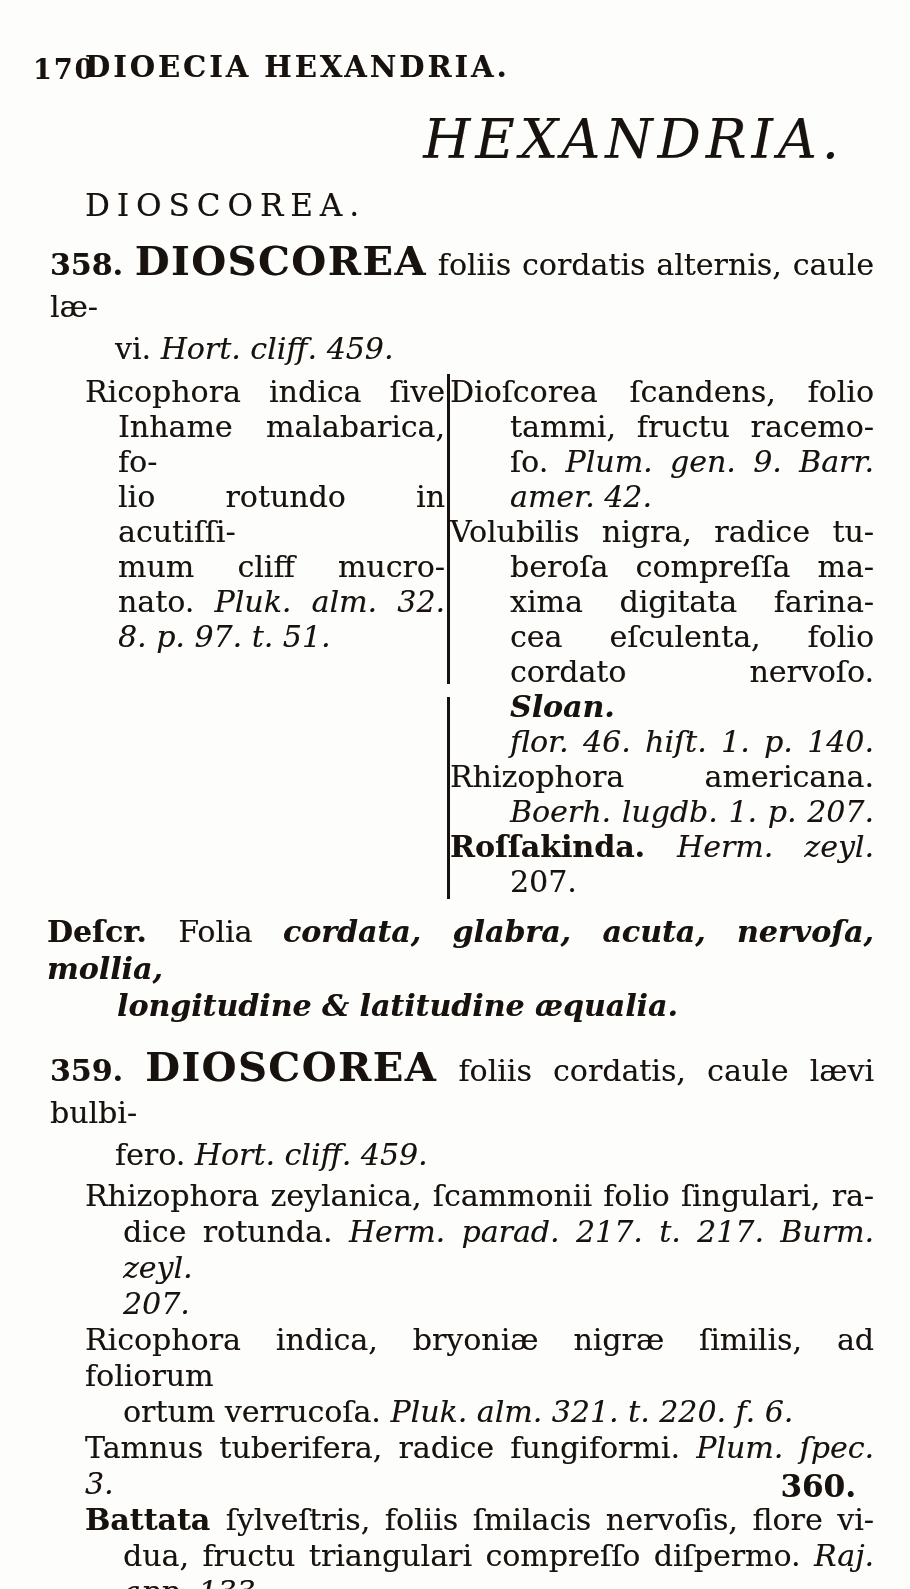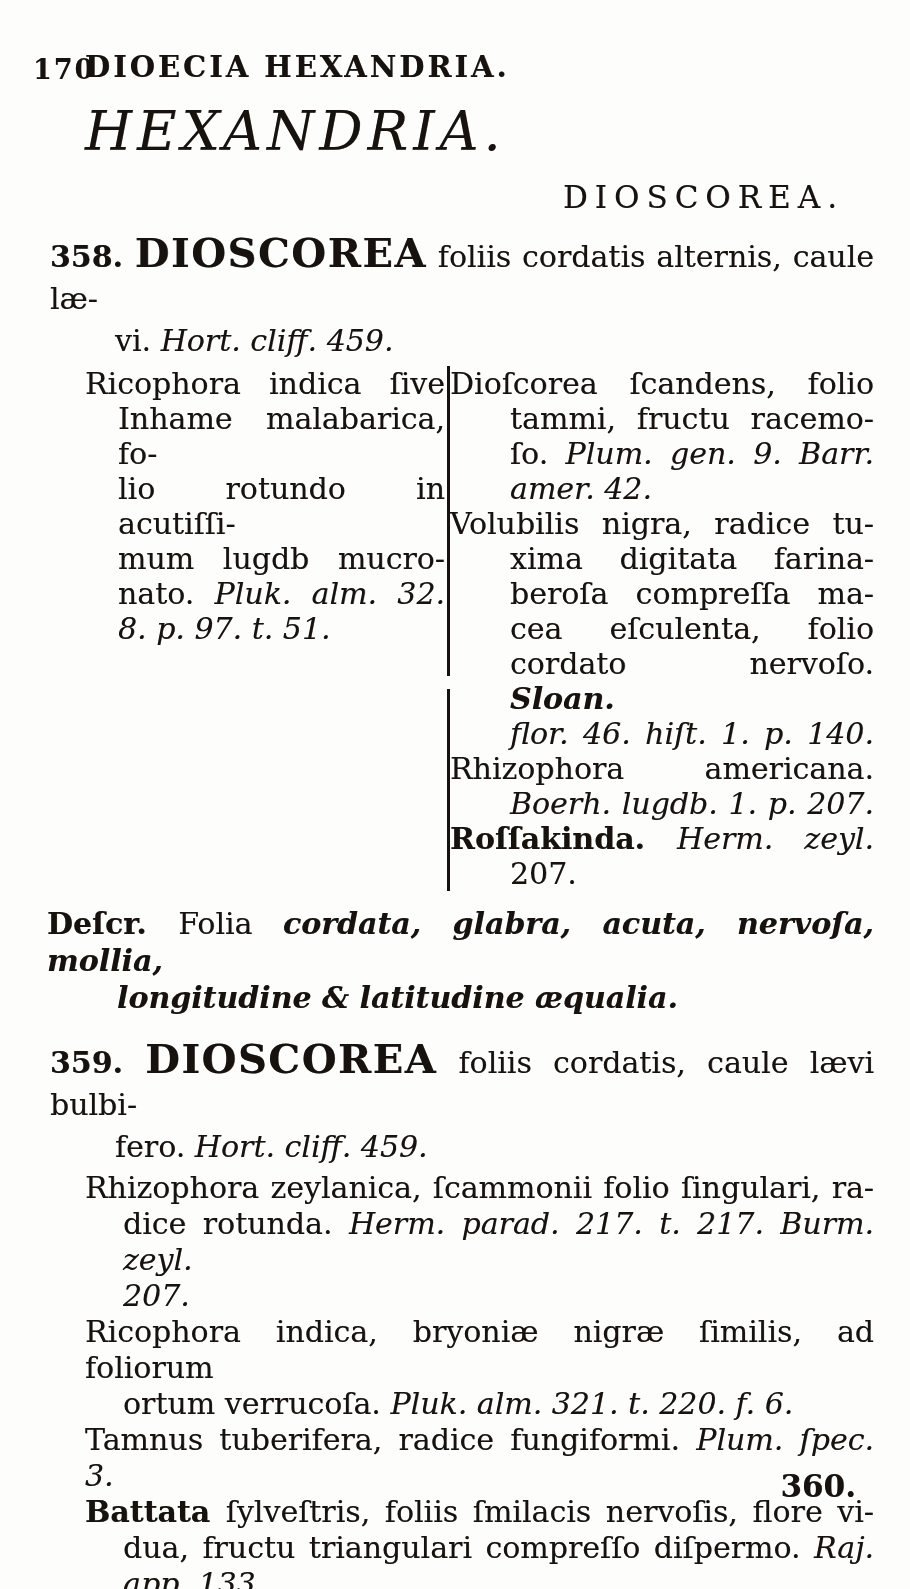--- a/index.html
+++ b/index.html
@@ -29,32 +29,32 @@
   }
   .page-number {
     position: absolute;
     left: -52px;
     top: 3px;
     font-size: 27px;
     letter-spacing: 2px;
   }
 
   .section-title {
-    margin-top: 16px;
-    text-align: left;
+    margin-top: 24px;
+    text-align: right;
     font-style: italic;
     font-size: 54px;
     line-height: 64px;
     letter-spacing: 5px;
     padding-right: 30px;
   }
 
   .genus-heading {
     margin-top: 14px;
-    text-align: right;
+    text-align: left;
     font-size: 31px;
     line-height: 38px;
     letter-spacing: 7px;
     padding-right: 30px;
   }
 
   
   .line { white-space: normal; }
   .line.just { text-align: justify; text-align-last: justify; }
 
@@ -136,33 +136,33 @@
     <div class="entry-heading">
         <div class="line just"><span class="seg-n">358. </span><span class="seg-g">DIOSCOREA</span><span class="seg-r"> foliis cordatis alternis, caule læ-</span></div>
         <div class="line ind"><span class="seg-r">vi.  </span><span class="seg-i">Hort. cliff. 459.</span></div>
       </div>
 
     <div class="columns">
       <div class="col col-left">
           <div class="line just"><span class="seg-r">Ricophora indica ſive</span></div>
           <div class="line ind just"><span class="seg-r">Inhame malabarica, fo-</span></div>
           <div class="line ind just"><span class="seg-r">lio rotundo in acutiſſi-</span></div>
-          <div class="line ind just"><span class="seg-r">mum lugdb mucro-</span></div>
+          <div class="line ind just"><span class="seg-r">mum cliff mucro-</span></div>
           <div class="line ind just"><span class="seg-r">nato. </span><span class="seg-i">Pluk. alm. 32.</span></div>
           <div class="line ind"><span class="seg-i">8. p. 97. t. 51.</span></div>
         </div>
       <div class="divider"></div>
       <div class="col col-right">
           <div class="line just"><span class="seg-r">Dioſcorea ſcandens, folio</span></div>
           <div class="line ind just"><span class="seg-r">tammi, fructu racemo-</span></div>
           <div class="line ind just"><span class="seg-r">ſo. </span><span class="seg-i">Plum. gen. 9. Barr.</span></div>
           <div class="line ind"><span class="seg-i">amer. 42.</span></div>
           <div class="line just"><span class="seg-r">Volubilis nigra, radice tu-</span></div>
+          <div class="line ind just"><span class="seg-r">beroſa compreſſa ma-</span></div>
           <div class="line ind just"><span class="seg-r">xima digitata farina-</span></div>
-          <div class="line ind just"><span class="seg-r">beroſa compreſſa ma-</span></div>
           <div class="line ind just"><span class="seg-r">cea eſculenta, folio</span></div>
           <div class="line ind just"><span class="seg-r">cordato nervoſo. </span><span class="seg-bi">Sloan.</span></div>
           <div class="line ind just"><span class="seg-i">flor. 46. hiſt. 1. p. 140.</span></div>
           <div class="line just"><span class="seg-r">Rhizophora americana.</span></div>
           <div class="line ind just"><span class="seg-i">Boerh. lugdb. 1. p. 207.</span></div>
           <div class="line just"><span class="seg-b">Roſſakinda. </span><span class="seg-i">Herm. zeyl.</span></div>
           <div class="line ind"><span class="seg-r">207.</span></div>
         </div>
     </div>
 

